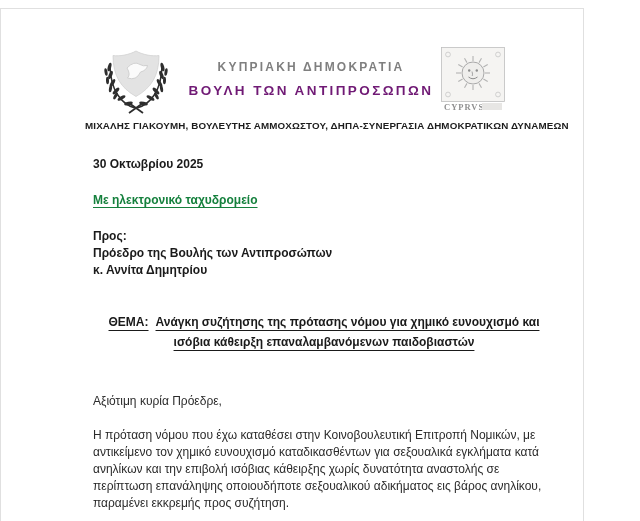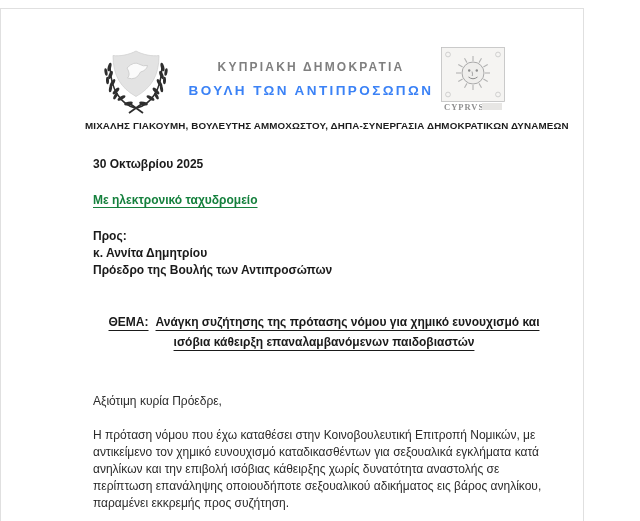--- a/index.html
+++ b/index.html
@@ -12,21 +12,21 @@
     box-sizing:border-box; background:#ffffff;
     border:1px solid #e0e0e0; border-bottom:none; overflow:hidden;
   }
   .content { padding:38px 78px 0 84px; }
 
   
   .header-row { display:flex; align-items:flex-start; }
   .arms-wrap { width:90px; margin-left:6px; flex:0 0 auto; }
   .header-center { flex:1 1 auto; text-align:center; padding-top:13px; }
   .hline1 { font-size:12px; font-weight:600; letter-spacing:2.2px; color:#7f7f7f; }
-  .hline2 { font-size:13.5px; font-weight:600; letter-spacing:2.4px; color:#3b82f6; margin-top:9px; }
+  .hline2 { font-size:13.5px; font-weight:600; letter-spacing:2.4px; color:#701a75; margin-top:9px; }
   .stamp-wrap { width:64px; flex:0 0 auto; }
   .member-line {
     font-size:9.8px; font-weight:700; color:#1c1c1c;
     letter-spacing:0.15px; margin-top:1px; white-space:nowrap;
   }
 
   
   .letter { margin-left:8px; width:462px; font-size:12px; line-height:17px; color:#2b2b2b; }
   .date-line { margin-top:25px; font-weight:700; color:#1a1a1a; }
   .delivery-line {
@@ -136,22 +136,22 @@
 
       <div class="member-line">ΜΙΧΑΛΗΣ ΓΙΑΚΟΥΜΗ, ΒΟΥΛΕΥΤΗΣ ΑΜΜΟΧΩΣΤΟΥ, ΔΗΠΑ-ΣΥΝΕΡΓΑΣΙΑ ΔΗΜΟΚΡΑΤΙΚΩΝ  ΔΥΝΑΜΕΩΝ</div>
 
       <div class="letter">
         <div class="date-line">30 Οκτωβρίου 2025</div>
 
         <div class="delivery-line">Με ηλεκτρονικό ταχυδρομείο</div>
 
         <div class="to-block">
           <div>Προς:</div>
+          <div>Πρόεδρο της Βουλής των Αντιπροσώπων</div>
           <div>κ. Αννίτα Δημητρίου</div>
-          <div>Πρόεδρο της Βουλής των Αντιπροσώπων</div>
         </div>
 
         <div class="subject-block">
           <span class="subject-underline"><span class="subject-label">ΘΕΜΑ:</span><span>Ανάγκη συζήτησης της πρότασης νόμου για χημικό ευνουχισμό και ισόβια κάθειρξη επαναλαμβανόμενων παιδοβιαστών</span></span>
         </div>
 
         <div class="salutation">Αξιότιμη κυρία Πρόεδρε,</div>
 
         <div class="body-par">Η πρόταση νόμου που έχω καταθέσει στην Κοινοβουλευτική Επιτροπή Νομικών, με αντικείμενο τον χημικό ευνουχισμό καταδικασθέντων για σεξουαλικά εγκλήματα κατά ανηλίκων και την επιβολή ισόβιας κάθειρξης χωρίς δυνατότητα αναστολής σε περίπτωση επανάληψης οποιουδήποτε σεξουαλικού αδικήματος εις βάρος ανηλίκου, παραμένει εκκρεμής προς συζήτηση.</div>
       </div>

